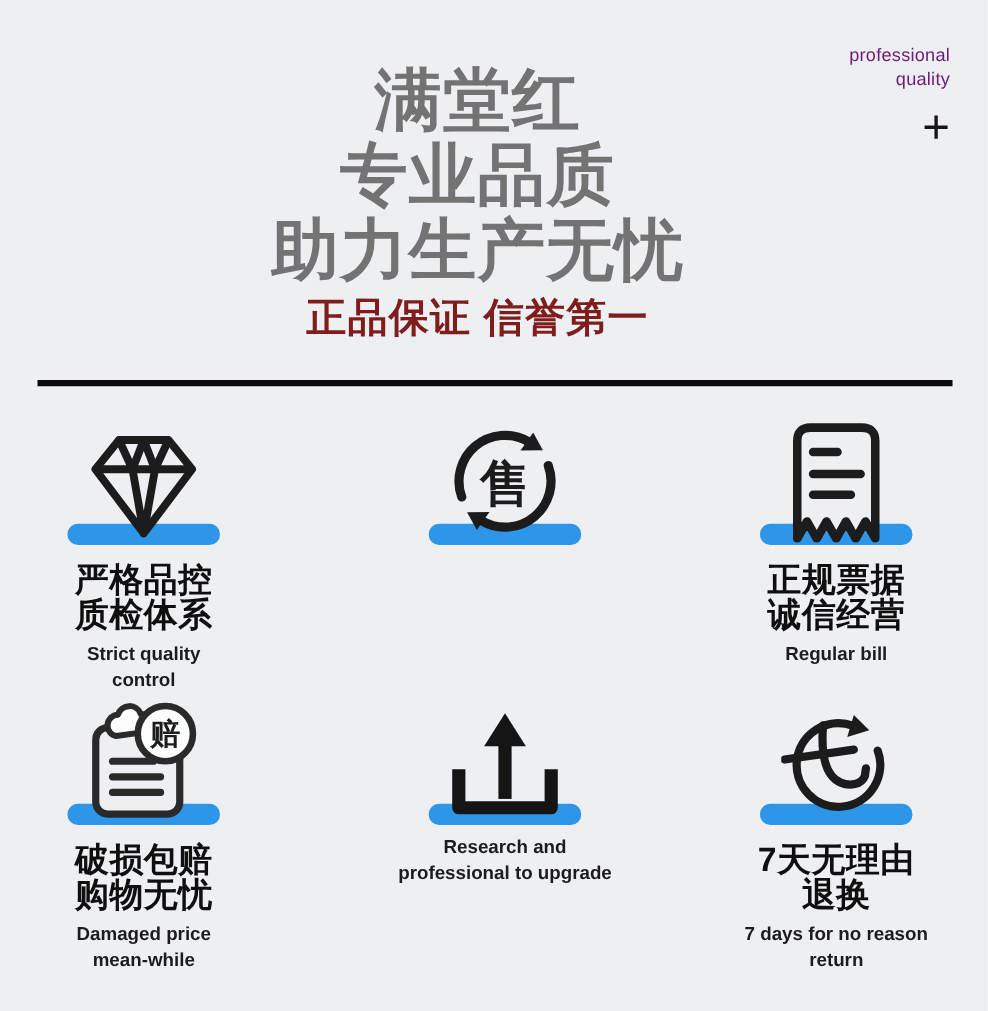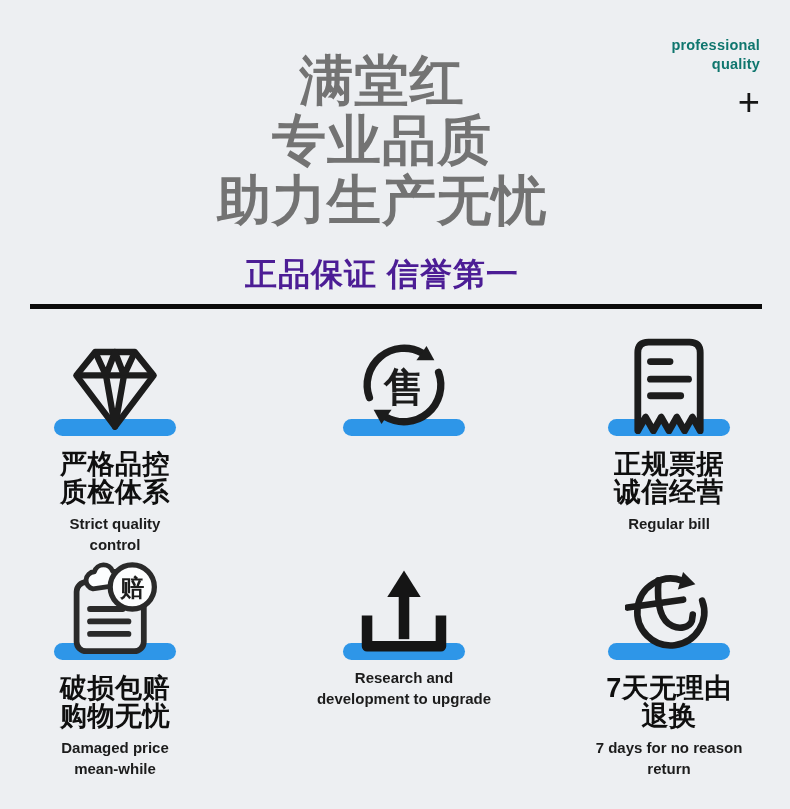--- a/index.html
+++ b/index.html
@@ -7,35 +7,35 @@
     position:relative;
     width:790px;height:809px;
     background:var(--bg,#edeff2);
     font-family:"Liberation Sans",sans-serif;
     color:#111;
     overflow:hidden;
   }
   
   .corner{position:absolute;top:36px;right:30px;text-align:right;}
   .corner .tagline{
-    font-size:14.5px;font-weight:700;line-height:19px;
-    white-space:pre-line;color:#0f766e;letter-spacing:.2px;
+    font-size:14.5px;font-weight:400;line-height:19px;
+    white-space:pre-line;color:#701a75;letter-spacing:.2px;
   }
   .corner .plus{
     display:block;margin-top:13px;
     font-size:38px;font-weight:300;line-height:30px;color:#161616;
   }
   
   .hero{position:absolute;top:50px;left:0;width:764px;text-align:center;}
   .hero .title{
     font-size:54px;font-weight:900;line-height:60px;
     white-space:pre-line;color:#737373;letter-spacing:1px;
   }
   .hero .subtitle{
-    margin-top:24px;font-size:32px;font-weight:800;line-height:40px;color:#4c1d95;
+    margin-top:4px;font-size:32px;font-weight:800;line-height:40px;color:#7f1d1d;
     letter-spacing:1px;
   }
   .divider{
     position:absolute;top:304px;left:30px;width:732px;height:5px;background:#0b0b0b;
   }
   
   .cell{position:absolute;width:250px;text-align:center;}
   .cell.r1{top:338px;} .cell.r2{top:562px;}
   .cell.c1{left:-10px;} .cell.c2{left:279px;} .cell.c3{left:544px;}
   .icon-wrap{position:relative;height:98px;}
@@ -157,21 +157,21 @@
   <div class="cell r2 c2">
     <div class="icon-wrap">
       <div class="bar"></div>
       <svg class="ship" viewBox="0 0 100 100">
         <path d="M8,55 V90 H92 V55" fill="none" stroke="#151515" stroke-width="12" stroke-linejoin="round"></path>
         <rect x="44" y="28" width="12" height="54" fill="#151515"></rect>
         <polygon points="50,4 31,34 69,34" fill="#151515"></polygon>
       </svg>
     </div>
     <div class="en">Research and
-development to upgrade</div>
+professional to upgrade</div>
   </div>
 
   <div class="cell r2 c3">
     <div class="icon-wrap">
       <div class="bar"></div>
       <svg class="return7" viewBox="0 0 100 100">
         <path class="stroke" stroke-width="7.5" stroke-linecap="round" d="M87.7,37 A38,38 0 1 1 65,14.3"></path>
         <polygon class="fillink" points="66,4.5 80,18.5 60,24.5"></polygon>
         <g class="stroke" stroke-width="7.5" stroke-linecap="round">
           <path d="M3,45 L66,36"></path>

